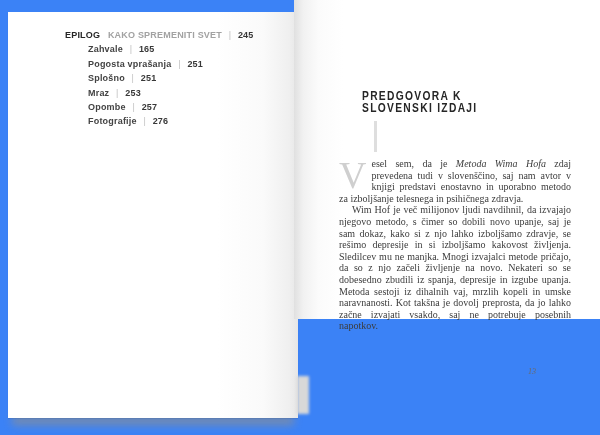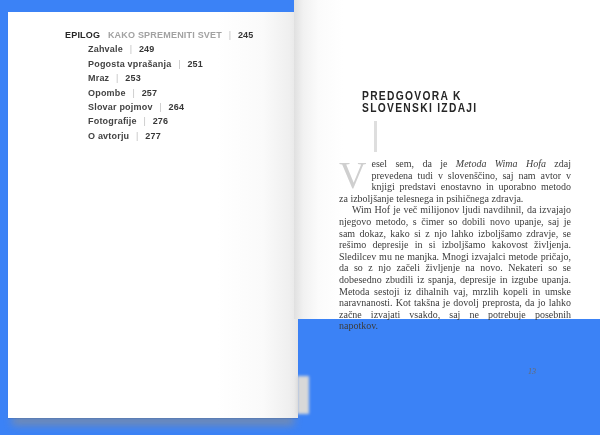--- a/index.html
+++ b/index.html
@@ -80,51 +80,46 @@
       <div class="toc-row">
         <span class="toc-epilog-label">EPILOG</span>
         <span class="toc-epilog-title">KAKO SPREMENITI SVET</span>
         <span class="toc-sep">|</span>
         <span class="toc-page">245</span>
       </div>
 
       <div class="toc-row sub">
         <span>Zahvale</span>
         <span class="toc-sep">|</span>
-        <span class="toc-page">249</span>
+        <span class="toc-page">165</span>
       </div>
       <div class="toc-row sub">
         <span>Pogosta vprašanja</span>
+        <span class="toc-sep">|</span>
+        <span class="toc-page">251</span>
+      </div>
+      <div class="toc-row sub">
+        <span>Splošno</span>
         <span class="toc-sep">|</span>
         <span class="toc-page">251</span>
       </div>
       <div class="toc-row sub">
         <span>Mraz</span>
         <span class="toc-sep">|</span>
         <span class="toc-page">253</span>
       </div>
       <div class="toc-row sub">
         <span>Opombe</span>
         <span class="toc-sep">|</span>
         <span class="toc-page">257</span>
       </div>
       <div class="toc-row sub">
-        <span>Slovar pojmov</span>
-        <span class="toc-sep">|</span>
-        <span class="toc-page">264</span>
-      </div>
-      <div class="toc-row sub">
         <span>Fotografije</span>
         <span class="toc-sep">|</span>
         <span class="toc-page">276</span>
-      </div>
-      <div class="toc-row sub">
-        <span>O avtorju</span>
-        <span class="toc-sep">|</span>
-        <span class="toc-page">277</span>
       </div>
 
     </div>
   </div>
 
   <div class="right-page">
     <div class="gutter-gap"></div>
 
     <div class="chapter-heading">
       <div>PREDGOVORA K</div>

